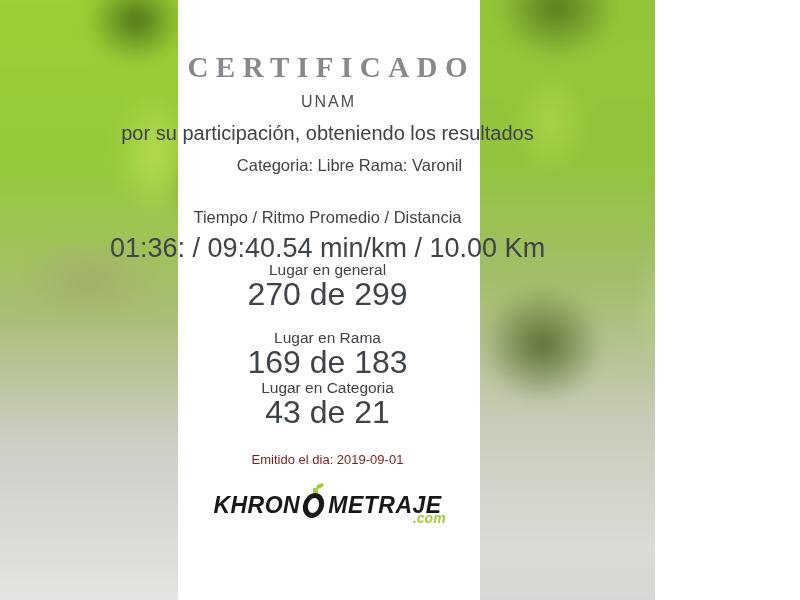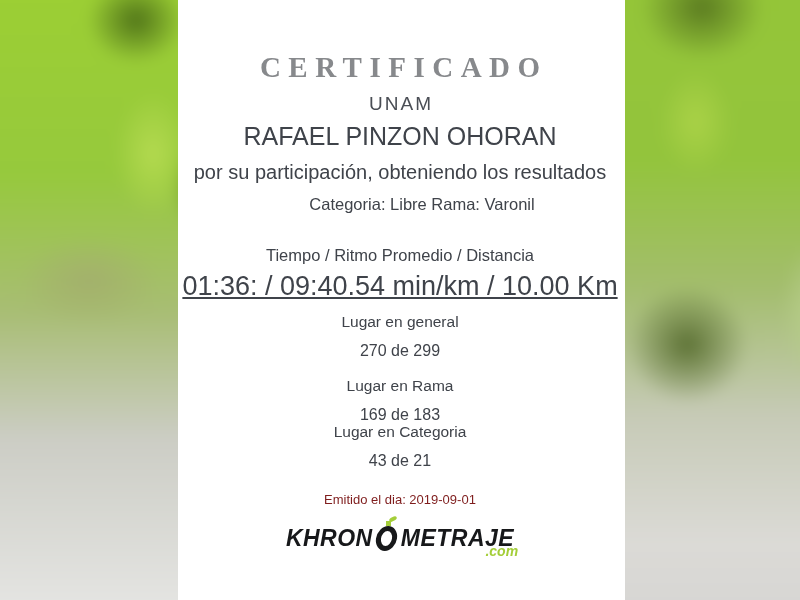--- a/index.html
+++ b/index.html
@@ -1,18 +1,18 @@
 <!DOCTYPE html>
 <html><head>
 <meta charset="utf-8">
 <style>
   html, body { margin: 0; padding: 0; background: #ffffff; }
   .page {
     position: relative;
-    width: 800px; height: 600px;
+    width: 655px; height: 600px;
     background: #ffffff;
     overflow: hidden;
     font-family: "Liberation Sans", "DejaVu Sans", sans-serif;
   }
 
   
   .photo { position: absolute; top: 0; height: 600px; overflow: hidden; z-index: 1; }
   .photo-left  { left: 0;  width: 178px; }
   .photo-right { right: 0; width: 175px; }
   .photo-art { position: absolute; inset: -18px; filter: blur(7px); }
@@ -40,37 +40,37 @@
     text-align: center; line-height: 1.05;
     color: #3f434a;
   }
   .cert-title {
     margin: 52px 0 0 0;
     font-family: "Liberation Serif", "DejaVu Serif", serif;
     font-size: 29px; font-weight: bold;
     letter-spacing: 7.5px; padding-left: 7.5px;
     color: #87898c;
   }
-  .org        { margin-top: 12px; font-size: 19px; letter-spacing: 2px; padding-left: 2px; color: #4a4e55; }
+  .org        { margin-top: 12px; font-size: 16px; letter-spacing: 2px; padding-left: 2px; color: #4a4e55; }
   .subtitle   { margin-top: 13px; font-size: 16px; }
   .athlete    { margin-top: 9px;  font-size: 25px; }
   .participation { margin-top: 12px; font-size: 20px; }
   .category   { margin-top: 13px; font-size: 16.5px; margin-left: 44px; }
   .metrics-label { margin-top: 34px; font-size: 16.5px; }
-  .metrics-value { margin-top: 8px; font-size: 27px; white-space: nowrap; text-decoration: underline; }
+  .metrics-value { margin-top: 8px; font-size: 27px; white-space: nowrap; }
   .result-label  { font-size: 15.5px; }
-  .result-value  { margin-top: 13px; font-size: 16px; }
-  .result-general  .result-label { margin-top: 13px; }
+  .result-value  { margin-top: 0; font-size: 32px; }
+  .result-general  .result-label { }
   .result-rama     .result-label { margin-top: 18px; }
   .result-categoria .result-label { }
   .issued { margin-top: 23px; font-size: 13px; color: #7f1d1d; }
 
   
   .logo {
-    margin-top: 13px;
+    margin-top: 20px;
     position: relative;
     font-style: italic; font-weight: bold;
     font-size: 23px; letter-spacing: 0.5px;
     color: #17181a;
     display: flex; align-items: flex-end;
   }
   .logo-o { display: inline-block; position: relative; width: 26px; height: 31px; margin: 0 1px; }
   .logo-o .ring {
     position: absolute; bottom: -1px; left: 2px;
     width: 21px; height: 25px;
@@ -100,21 +100,20 @@
   <div class="photo photo-left">
     <div class="photo-art left-art"></div>
   </div>
   <div class="photo photo-right">
     <div class="photo-art right-art"></div>
   </div>
 
   <div class="content">
     <h1 class="cert-title">CERTIFICADO</h1>
     <div class="org">UNAM</div>
-    <div class="athlete">RAFAEL PINZON OHORAN</div>
     <div class="participation">por su participación, obteniendo los resultados</div>
     <div class="category">Categoria: Libre Rama: Varonil</div>
     <div class="metrics-label">Tiempo / Ritmo Promedio / Distancia</div>
     <div class="metrics-value">01:36: / 09:40.54 min/km / 10.00 Km</div>
 
     <div class="result result-general">
       <div class="result-label">Lugar en general</div>
       <div class="result-value">270 de 299</div>
     </div>
     <div class="result result-rama">

